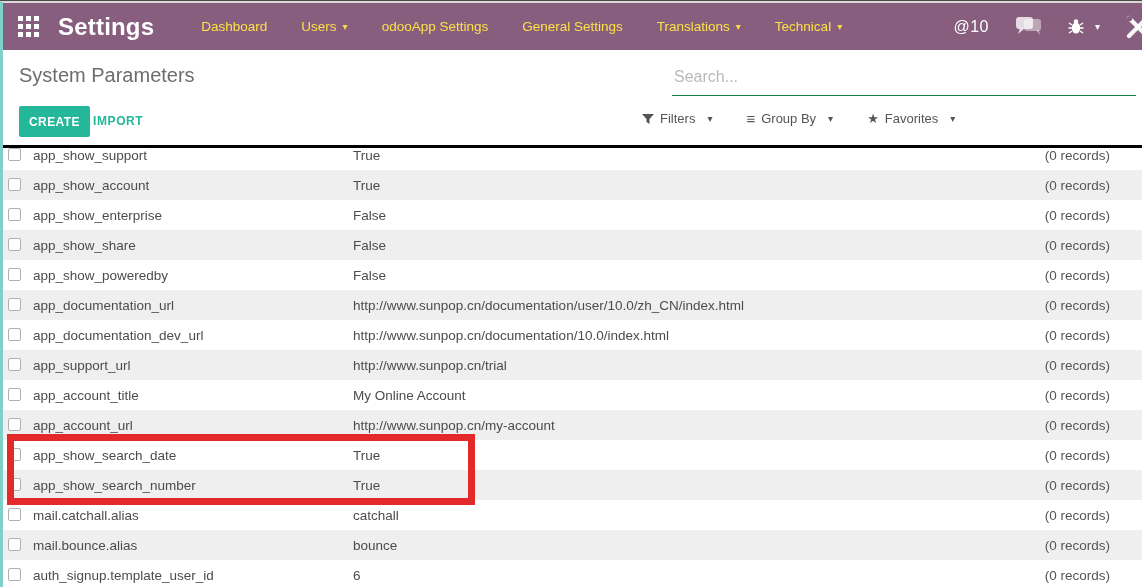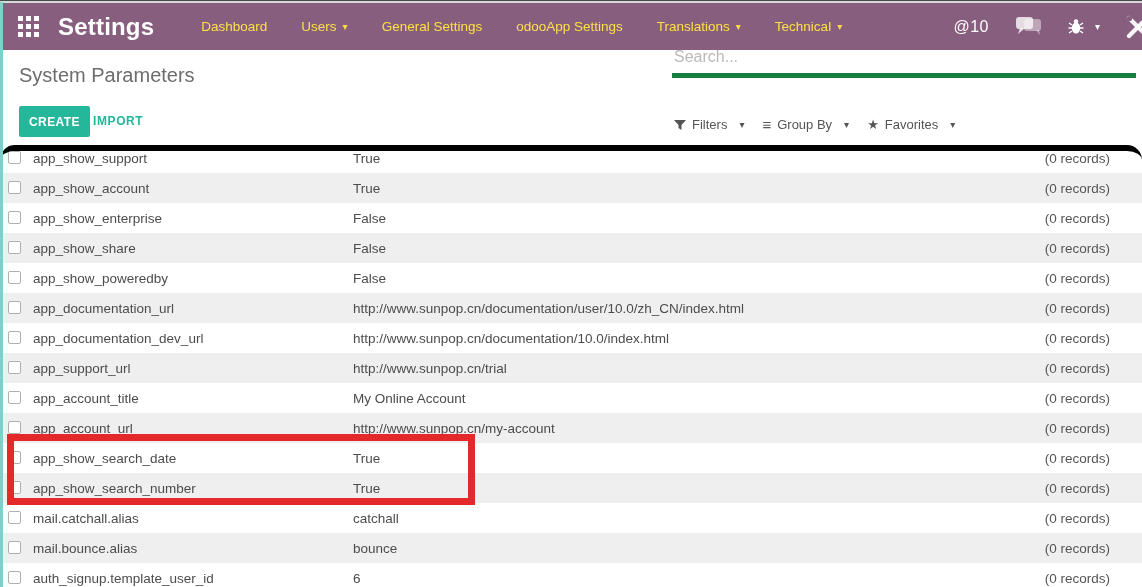--- a/index.html
+++ b/index.html
@@ -27,41 +27,41 @@
   .caret { font-size:10px; margin-left:6px; opacity:.95; }
   .nav-right { margin-left:auto; display:flex; align-items:center; gap:26px;
                margin-right:-8px; color:#fff; }
   .mention { font-size:16px; letter-spacing:.5px; cursor:pointer; }
   .icon-btn { display:flex; align-items:center; cursor:pointer; }
   .bug-wrap { display:flex; align-items:center; gap:5px; cursor:pointer; }
 
   
   .page-title { position:absolute; left:19px; top:64px; font-size:20px; color:#6d6d6d;
                 font-weight:400; }
-  .search-input { position:absolute; left:672px; top:46px; width:464px; height:32px;
-                  border:none; border-bottom:5px solid #15803d; outline:none;
+  .search-input { position:absolute; left:672px; top:64px; width:464px; height:32px;
+                  border:none; border-bottom:1px solid #15803d; outline:none;
                   font-size:16px; color:#333; background:transparent; padding:0 0 6px 2px;
                   font-family:"Liberation Sans", sans-serif; }
   .search-input::placeholder { color:#b9b9b9; }
   .btn-create { position:absolute; left:19px; top:106px; height:31px; padding:0 10px;
                 background:#24b79a; color:#fff; border:none; border-radius:2px;
                 font-size:12px; font-weight:bold; letter-spacing:.4px; cursor:pointer;
                 font-family:"Liberation Sans", sans-serif; }
   .btn-import { position:absolute; left:93px; top:114px; color:#24b79a; font-size:12px;
                 font-weight:bold; letter-spacing:.6px; text-decoration:none; }
-  .filter-bar { position:absolute; left:674px; top:111px; display:flex; align-items:center;
-                gap:18px; font-size:13px; color:#555;margin-top:6px; }
+  .filter-bar { position:absolute; left:642px; top:111px; display:flex; align-items:center;
+                gap:34px; font-size:13px; color:#555; }
   .filter-item { display:flex; align-items:center; gap:6px; cursor:pointer; white-space:nowrap; }
   .filter-item .caret { color:#555; opacity:1; }
   .gb-icon { font-size:15px; font-weight:bold; line-height:1; }
   .star-icon { font-size:13px; line-height:1; }
 
   
   .list { position:absolute; top:145px; left:0; right:0; bottom:0; overflow:hidden;
-          border-top:6px solid #000000;border-radius:15px; }
+          border-top:3px solid #000000; }
   .rows { margin-top:-8px; }
   .row { height:30px; display:flex; align-items:center; position:relative;
          padding-left:33px; font-size:13.5px; color:#4c4c4c; cursor:pointer; }
   .row:nth-child(even) { background:#efefef; }
   .cb { position:absolute; left:8px; top:8px; width:13px; height:13px;
         border:1px solid #b0b0b0; background:#fff; border-radius:2px; }
   .key { width:320px; flex:none; overflow:hidden; white-space:nowrap; }
   .val { flex:1; overflow:hidden; white-space:nowrap; }
   .recs { flex:none; padding-right:32px; color:#555; }
 
@@ -93,24 +93,24 @@
     <div class="brand">Settings</div>
     <nav class="menu">
       <a href="#">
         <span>Dashboard</span>
       </a>
       <a href="#">
         <span>Users</span>
         <span class="caret">▾</span>
       </a>
       <a href="#">
+        <span>odooApp Settings</span>
+      </a>
+      <a href="#">
         <span>General Settings</span>
-      </a>
-      <a href="#">
-        <span>odooApp Settings</span>
       </a>
       <a href="#">
         <span>Translations</span>
         <span class="caret">▾</span>
       </a>
       <a href="#">
         <span>Technical</span>
         <span class="caret">▾</span>
       </a>
     </nav>

